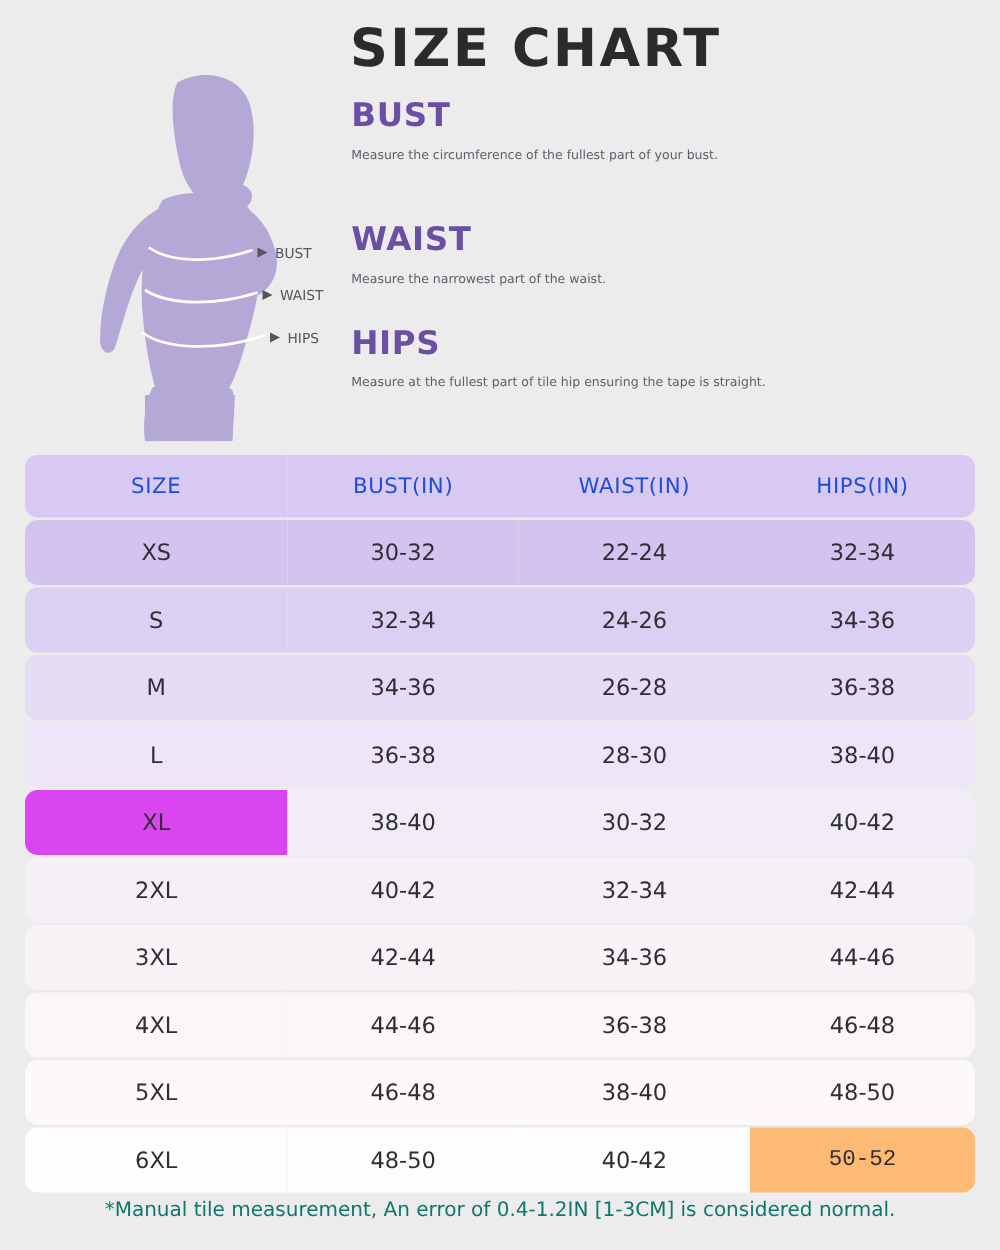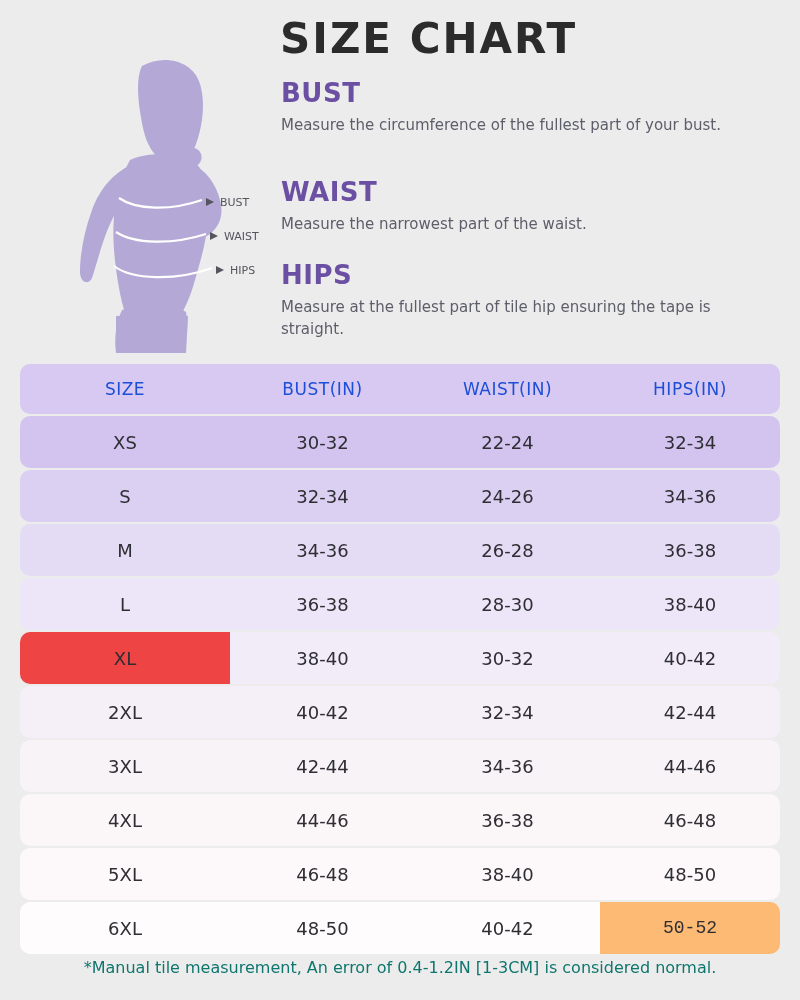--- a/index.html
+++ b/index.html
@@ -54,21 +54,21 @@
 
   .desc-head {
     font-size: 26px;
     font-weight: bold;
     color: #6a4fa3;
     letter-spacing: 0.5px;
     margin: 0 0 6px 0;
     font-family: "DejaVu Sans", sans-serif;
   }
   .desc-text {
-    font-size: 15px;
+    font-size: 10px;
     line-height: 22px;
     color: #5e5e6b;
     margin: 0;
     font-family: "DejaVu Sans", sans-serif;
   }
 
   
   .table-wrap {
     position: absolute;
     left: 20px;
@@ -223,21 +223,21 @@
             <td style="background: rgb(228, 219, 245);">26-28</td>
             <td style="background: rgb(228, 219, 245);">36-38</td>
           </tr>
           <tr>
             <td style="background: rgb(236, 230, 248);">L</td>
             <td style="background: rgb(236, 230, 248);">36-38</td>
             <td style="background: rgb(236, 230, 248);">28-30</td>
             <td style="background: rgb(236, 230, 248);">38-40</td>
           </tr>
           <tr>
-            <td style="background: #ef4444;">XL</td>
+            <td style="background: #d946ef;">XL</td>
             <td style="background: rgb(241, 236, 248);">38-40</td>
             <td style="background: rgb(241, 236, 248);">30-32</td>
             <td style="background: rgb(241, 236, 248);">40-42</td>
           </tr>
           <tr>
             <td style="background: rgb(245, 240, 247);">2XL</td>
             <td style="background: rgb(245, 240, 247);">40-42</td>
             <td style="background: rgb(245, 240, 247);">32-34</td>
             <td style="background: rgb(245, 240, 247);">42-44</td>
           </tr>

